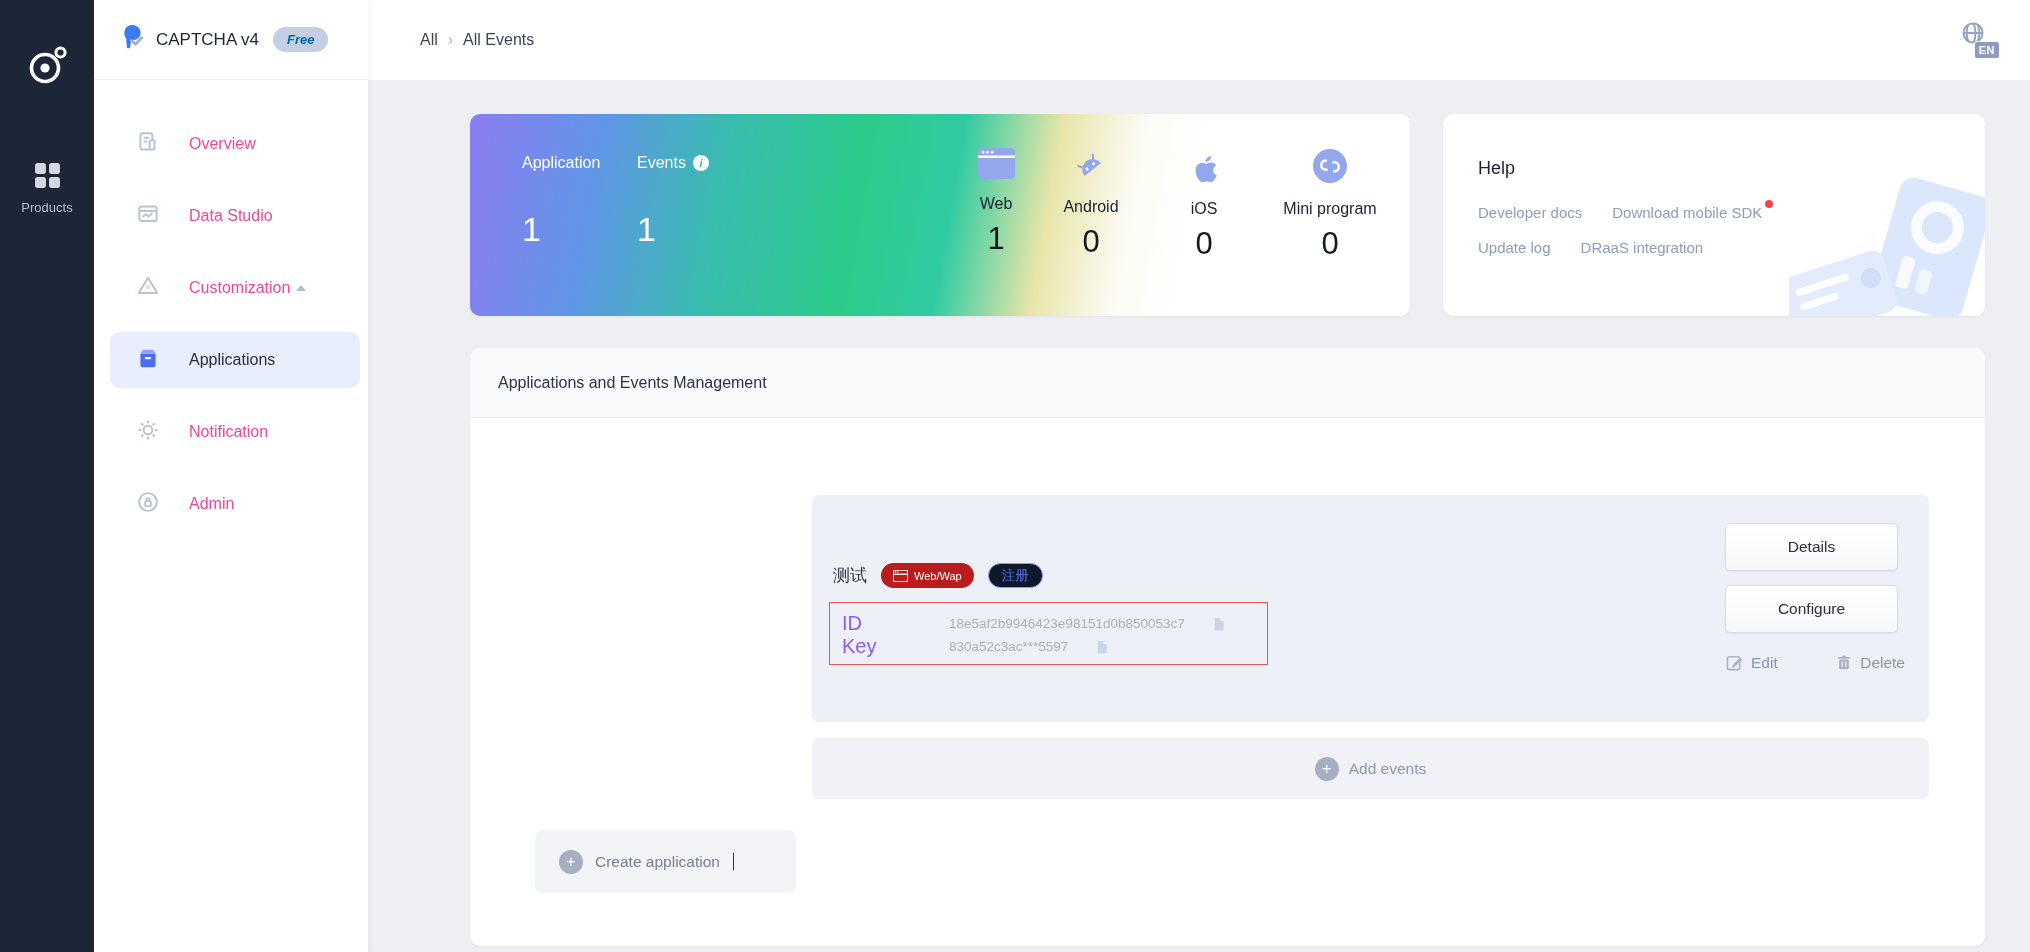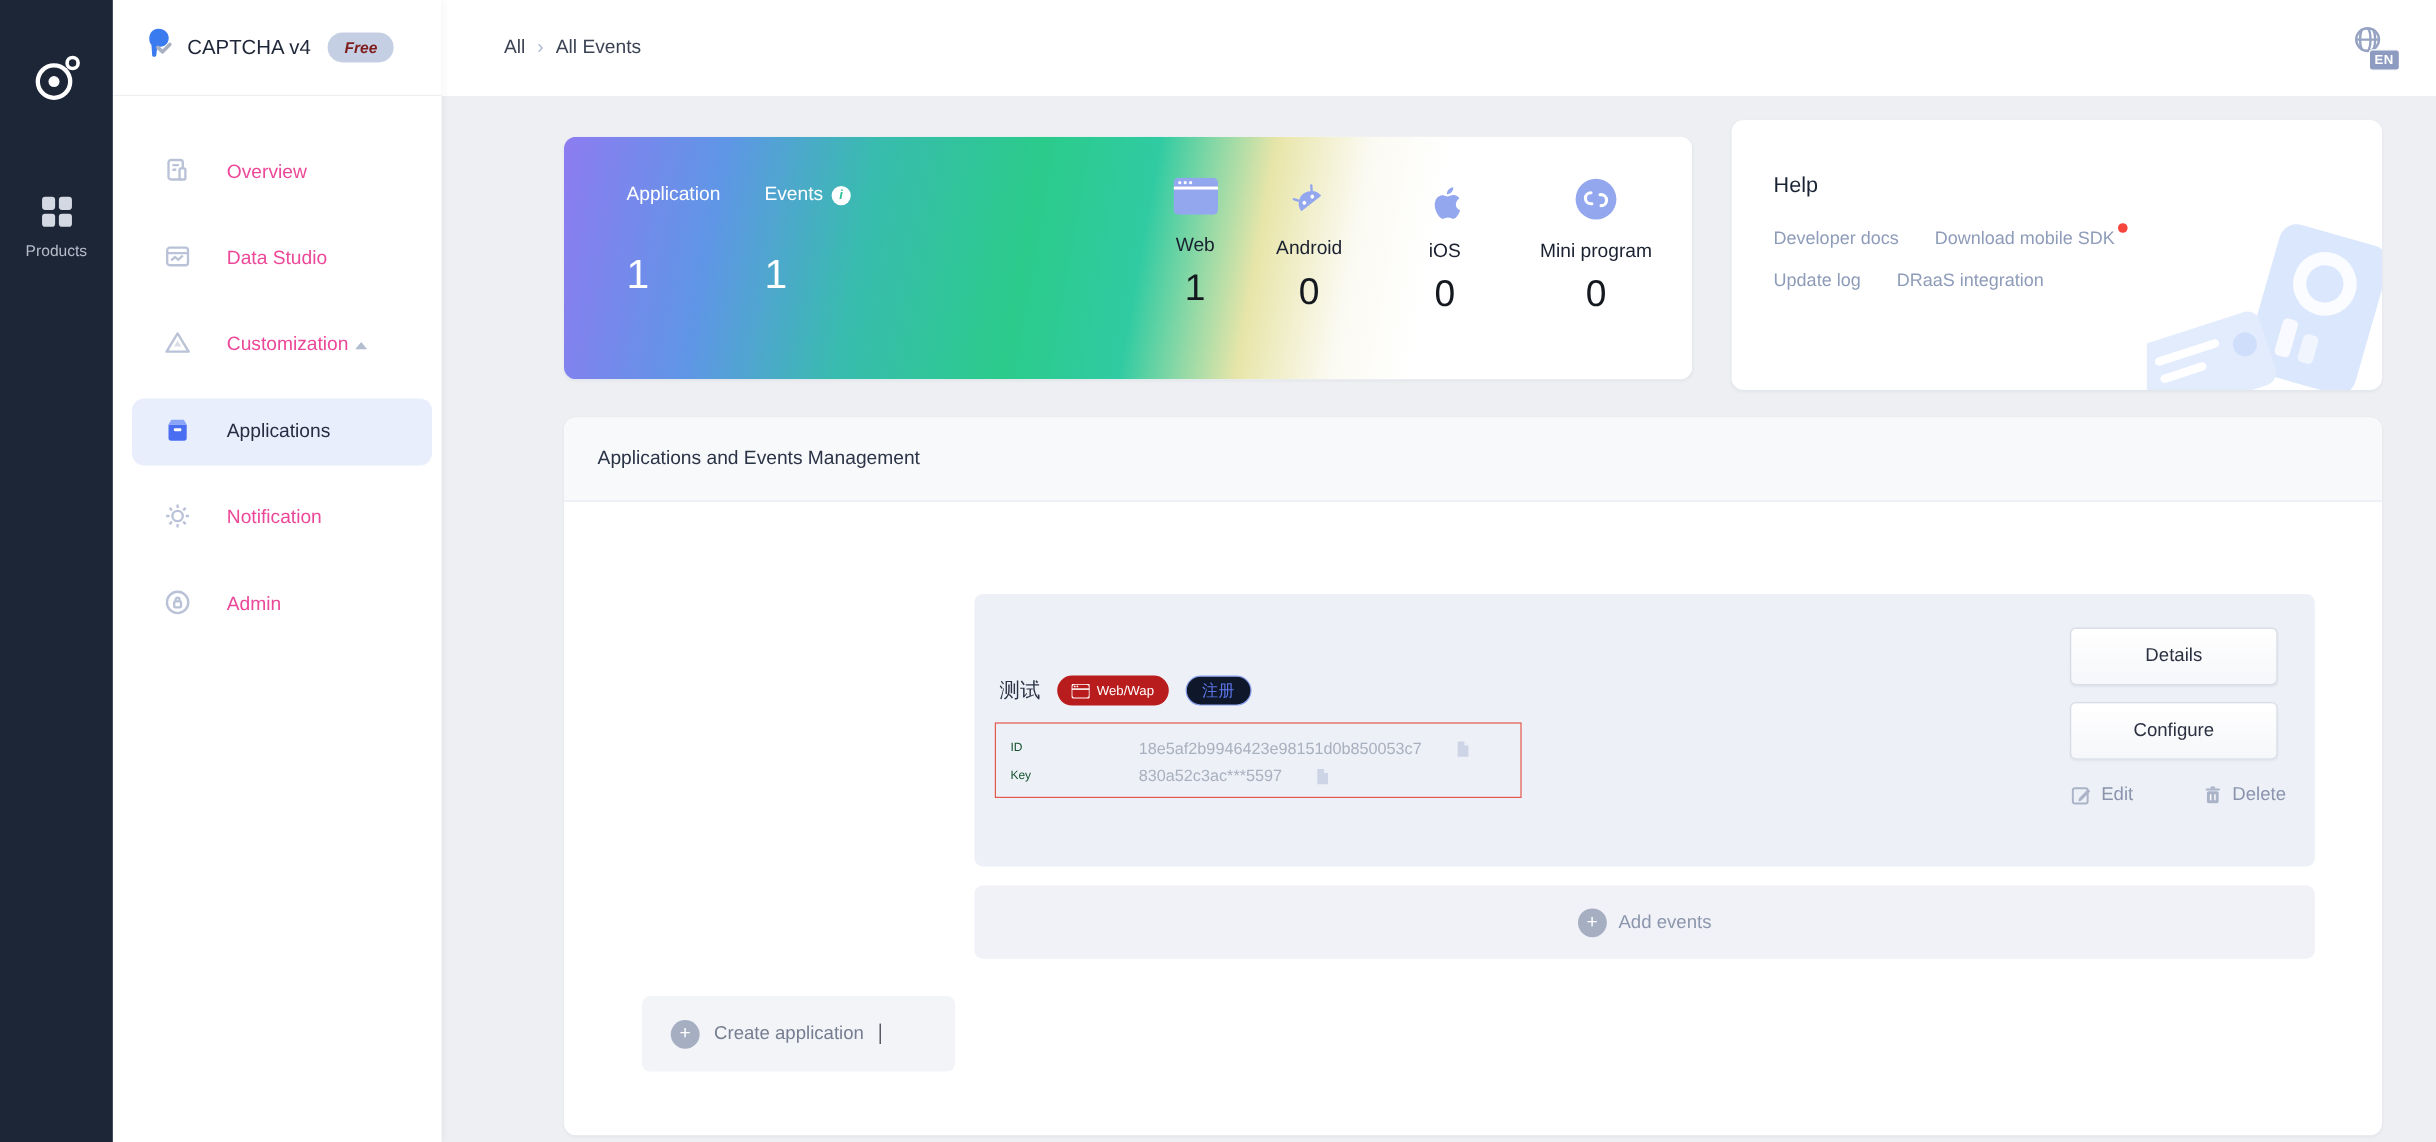--- a/index.html
+++ b/index.html
@@ -9,21 +9,21 @@
   
   .rail { position:absolute; left:0; top:0; width:94px; height:952px; background:#1c2637; z-index:5; display:flex; flex-direction:column; align-items:center; }
   .rail-logo { margin-top:42px; }
   .rail-products { margin-top:70px; display:flex; flex-direction:column; align-items:center; gap:8px; cursor:pointer; }
   .rail-products span { color:#b6bdc9; font-size:13px; }
 
   
   .sidebar { position:absolute; left:94px; top:0; width:274px; height:952px; background:#ffffff; z-index:4; box-shadow:2px 0 6px rgba(30,40,80,.04); }
   .sb-header { height:80px; display:flex; align-items:center; padding-left:24px; border-bottom:1px solid #eef0f4; }
   .sb-title { font-size:17px; color:#1d2537; font-weight:500; margin-left:8px; }
-  .sb-badge { margin-left:14px; background:#c5cfe3; color:#7f1d1d; font-style:italic; font-weight:bold; font-size:13px; padding:5px 14px; border-radius:14px; }
+  .sb-badge { margin-left:14px; background:#c5cfe3; color:#0369a1; font-style:italic; font-weight:bold; font-size:13px; padding:5px 14px; border-radius:14px; }
   .nav { padding-top:20px; }
   .nav-item { height:56px; margin:16px 8px 0 16px; border-radius:10px; display:flex; align-items:center; padding-left:25px; cursor:pointer; }
   .nav-item .lbl { font-size:16px; color:#ec4899; margin-left:28px; }
   .nav-item.active { background:#e9eefc; }
   .nav-item.active .lbl { color:#252e42; font-weight:500; }
   .caret-up { width:0; height:0; border-left:5px solid transparent; border-right:5px solid transparent; border-bottom:6px solid #b3bdd0; margin-left:6px; }
 
   
   .topbar { position:absolute; left:368px; top:0; width:1662px; height:80px; background:#ffffff; display:flex; align-items:center; justify-content:space-between; padding:0 30px 0 52px; }
   .crumb { font-size:16px; color:#3c4354; display:flex; align-items:center; gap:10px; }
@@ -40,21 +40,21 @@
   .stats { left:102px; top:34px; width:940px; height:202px; overflow:hidden; }
   .grad { position:absolute; inset:0; background:linear-gradient(100deg,#8d7cf1 0%,#5f96e6 14%,#38bcae 27%,#2bcb8b 41%,#30cba2 51%,#e8e5a9 61%,#fbfaf2 69%,#ffffff 76%); }
   .g-label { position:absolute; top:40px; color:#ffffff; font-size:16px; display:flex; align-items:center; gap:7px; }
   .g-value { position:absolute; top:96px; color:#ffffff; font-size:34px; }
   .info-dot { width:16px; height:16px; border-radius:50%; background:#ffffff; color:#2bbf97; font-size:11px; font-weight:bold; display:flex; align-items:center; justify-content:center; font-style:italic; }
   .plat { position:absolute; top:34px; width:130px; display:flex; flex-direction:column; align-items:center; }
   .plat .p-lbl { margin-top:12px; font-size:16px; color:#1a2130; }
   .plat .p-val { margin-top:8px; font-size:31px; color:#14181f; }
 
   
-  .help { left:1075px; top:20px; width:542px; height:225px; overflow:hidden;text-decoration:underline; }
+  .help { left:1075px; top:34px; width:542px; height:202px; overflow:hidden;text-decoration:underline; }
   .help-title { position:absolute; left:35px; top:44px; font-size:18px; color:#1a2334; }
   .hrow { position:absolute; left:35px; display:flex; gap:30px; }
   .hrow1 { top:90px; } .hrow2 { top:125px; }
   .hlink { font-size:15px; color:#8e9cb9; cursor:pointer; position:relative; }
   .hdot { position:absolute; top:-4px; right:-11px; width:8px; height:8px; border-radius:50%; background:#f5453d; }
   .illus { position:absolute; right:-4px; bottom:-10px; pointer-events:none; }
 
   
   .mgmt { left:102px; top:268px; width:1515px; height:598px; overflow:hidden; }
   .mgmt-head { height:70px; background:#f8f9fb; border-bottom:1px solid #e7eaf0; display:flex; align-items:center; padding-left:28px; }
@@ -65,21 +65,21 @@
               display:flex; align-items:center; justify-content:center; cursor:pointer; }
   .app-card span { color:#ffffff; font-size:17px; }
 
   .event-panel { position:absolute; left:342px; top:147px; width:1117px; height:227px; background:#edf0f6; border-radius:7px; }
   .ev-namerow { position:absolute; left:21px; top:68px; display:flex; align-items:center; gap:14px; }
   .ev-name { font-size:17px; color:#2b3246; }
   .tag-fill { background:#b91c1c; color:#fff; font-size:11px; height:25px; padding:0 12px; border-radius:13px; display:flex; align-items:center; gap:6px; }
   .tag-line { border:1px solid #8aa0ee; color:#5b75e8; background:#0f172a; font-size:13.5px; height:25px; padding:0 13px; border-radius:13px; display:flex; align-items:center; }
   .idkey { position:absolute; left:17px; top:107px; width:439px; height:63px; border:1px solid #e4574c; padding:9px 0 0 12px; }
   .ik-row { display:flex; align-items:center; height:23px; }
-  .ik-lbl { width:107px; font-size:10px; color:#14532d; }
+  .ik-lbl { width:107px; font-size:20px; color:#8b5cf6; }
   .ik-val { font-size:13.5px; color:#a9b0bf; margin-right:26px; }
   .copy { cursor:pointer; display:flex; }
 
   .btn { position:absolute; left:913px; width:173px; height:48px; border:1px solid #d8dce5; border-radius:5px;
          background:linear-gradient(#ffffff,#f6f7fa); font-size:15.5px; color:#2a3040; display:flex; align-items:center; justify-content:center;
          cursor:pointer; box-shadow:0 1px 2px rgba(30,40,80,.06); font-family:"Liberation Sans",sans-serif; }
   .btn-details { top:28px; } .btn-configure { top:90px; }
   .ev-actions { position:absolute; left:913px; top:158px; width:180px; display:flex; justify-content:space-between; }
   .act { display:flex; align-items:center; gap:7px; color:#8a94ad; font-size:15.5px; cursor:pointer; }
 

